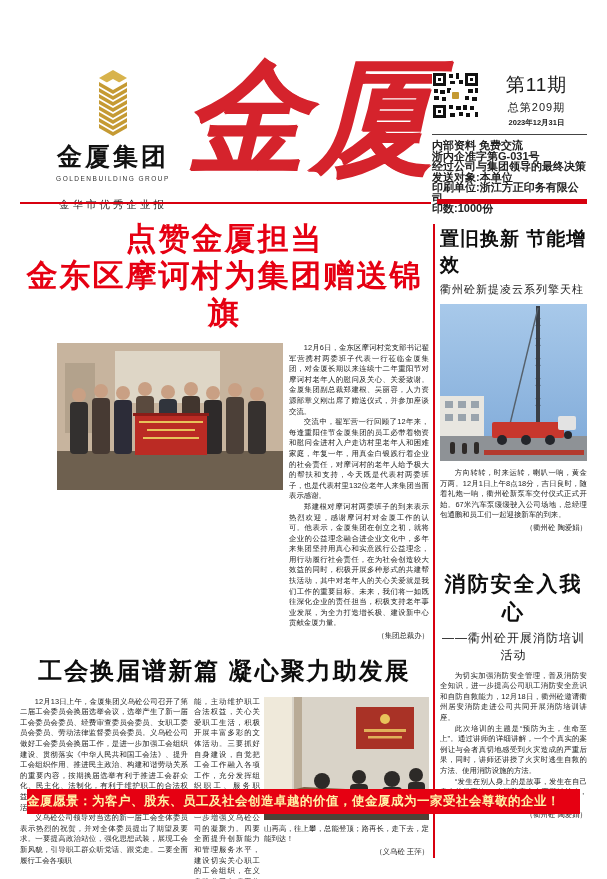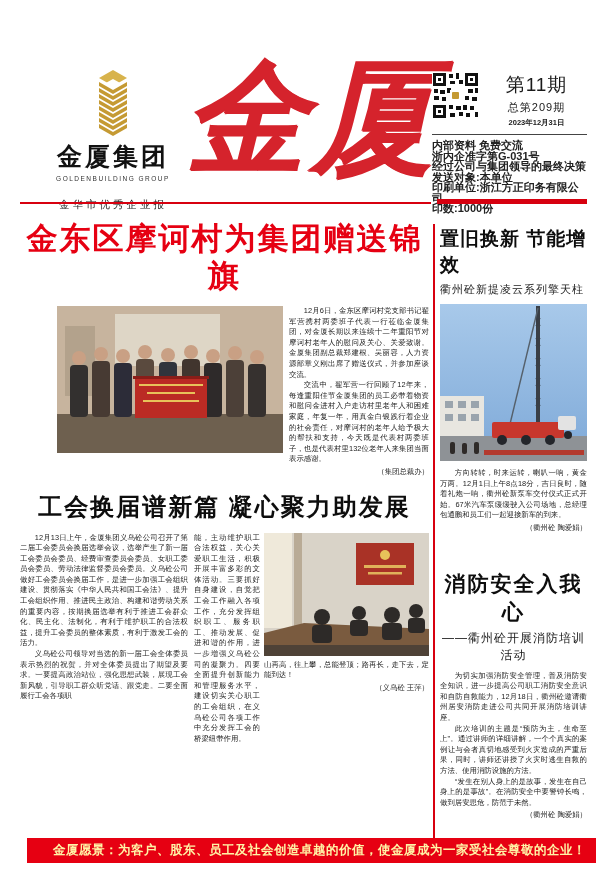--- a/index.html
+++ b/index.html
@@ -48,22 +48,22 @@
   .sidebar{position:absolute;left:440px;top:226px;width:147px;}
   .s1-head{font-size:19px;font-weight:bold;letter-spacing:1px;color:#0d0d0d;}
   .s1-sub{font-size:11px;color:#222;margin-top:4px;letter-spacing:1px;}
   .s1-photo{width:147px;height:157px;display:block;margin-top:7px;}
   .s1-text{margin-top:7px;}
   .s2{margin-top:10px;}
   .s2-head{font-size:21px;font-weight:bold;text-align:center;letter-spacing:2px;color:#0d0d0d;margin-top:36px;}
   .s2-sub{font-size:12px;margin-top:4px;text-align:center;letter-spacing:1px;}
   .s2-text{margin-top:7px;}
   
-  .footer-banner{position:absolute;left:27px;top:838px;width:553px;height:25px;background:#e60012;
-        color:#fff3a6;font-size:12.5px;font-weight:bold;text-align:center;line-height:25px;letter-spacing:0.5px;padding-left:16px;}
+  .footer-banner{position:absolute;left:27px;top:789px;width:553px;height:25px;background:#e60012;
+        color:#fff3a6;font-size:12.5px;font-weight:bold;text-align:left;line-height:25px;letter-spacing:0.5px;}
 </style>
 </head>
 <body>
 
 <div class="page">
 
   <div class="masthead">
     <div class="logo-block">
       <svg class="logo-icon" width="62" height="66" viewBox="0 0 62 66">
         <polygon points="31,0 45,8 31,16 17,8" fill="#d8b34c"></polygon>
@@ -155,20 +155,21 @@
     </div>
   </div>
 
   <div class="rule-left"></div>
   <div class="rule-right"></div>
   <div class="divider-v"></div>
 
   <div class="main-left">
 
     <div>
+      <div class="a1-head">点赞金厦担当</div>
       <div class="a1-head">金东区摩诃村为集团赠送锦旗</div>
       <div class="a1-body">
         <svg class="a1-photo" viewBox="0 0 226 147">
           <rect width="226" height="147" fill="#c7b49e"></rect>
           <rect x="0" y="108" width="226" height="39" fill="#6e604f"></rect>
           <rect x="58" y="8" width="105" height="52" fill="#ded6c6"></rect>
           <rect x="8" y="20" width="30" height="70" fill="#b3a28c"></rect>
           <g>
             <circle cx="22" cy="52" r="7" fill="#c9a084"></circle>
               <rect x="13" y="59" width="18" height="52" rx="4" fill="#33302f"></rect>
@@ -191,20 +192,21 @@
           </g>
           <rect x="78" y="72" width="72" height="40" fill="#bb2b24"></rect>
           <rect x="82" y="78" width="64" height="2" fill="#e8c35a"></rect>
           <rect x="90" y="86" width="48" height="2" fill="#e8c35a"></rect>
           <rect x="86" y="94" width="56" height="2" fill="#e8c35a"></rect>
           <rect x="76" y="70" width="76" height="3" fill="#8a1d18"></rect>
         </svg>
         <div class="a1-text body-txt">
           <p>12月6日，金东区摩诃村党支部书记翟军营携村两委班子代表一行莅临金厦集团，对金厦长期以来连续十二年重阳节对摩诃村老年人的慰问及关心、关爱致谢。金厦集团副总裁郑建根、吴丽容，人力资源部章义刚出席了赠送仪式，并参加座谈交流。</p>
           <p>交流中，翟军营一行回顾了12年来，每逢重阳佳节金厦集团的员工必带着物资和慰问金进村入户走访村里老年人和困难家庭，年复一年，用真金白银践行着企业的社会责任，对摩诃村的老年人给予极大的帮扶和支持，今天既是代表村两委班子，也是代表村里132位老年人来集团当面表示感谢。</p>
+          <p>郑建根对摩诃村两委班子的到来表示热烈欢迎，感谢摩诃村对金厦工作的认可。他表示，金厦集团在创立之初，就将企业的公益理念融合进企业文化中，多年来集团坚持用真心和实意践行公益理念，用行动履行社会责任，在为社会创造较大效益的同时，积极开展多种形式的共建帮扶活动，其中对老年人的关心关爱就是我们工作的重要目标。未来，我们将一如既往深化企业的责任担当，积极支持老年事业发展，为全力打造增长极、建设新中心贡献金厦力量。</p>
           <span class="sig">（集团总裁办）</span>
         </div>
       </div>
     </div>
 
     <div class="a2">
       <div class="a2-head">工会换届谱新篇  凝心聚力助发展</div>
       <div class="a2-body">
         <div class="a2-c1 body-txt">
           <p>12月13日上午，金厦集团义乌砼公司召开了第二届工会委员会换届选举会议，选举产生了新一届工会委员会委员、经费审查委员会委员、女职工委员会委员、劳动法律监督委员会委员。义乌砼公司做好工会委员会换届工作，是进一步加强工会组织建设、贯彻落实《中华人民共和国工会法》、提升工会组织作用、推进民主政治、构建和谐劳动关系的重要内容，按期换届选举有利于推进工会群众化、民主化、法制化，有利于维护职工的合法权益，提升工会委员的整体素质，有利于激发工会的活力。</p>

